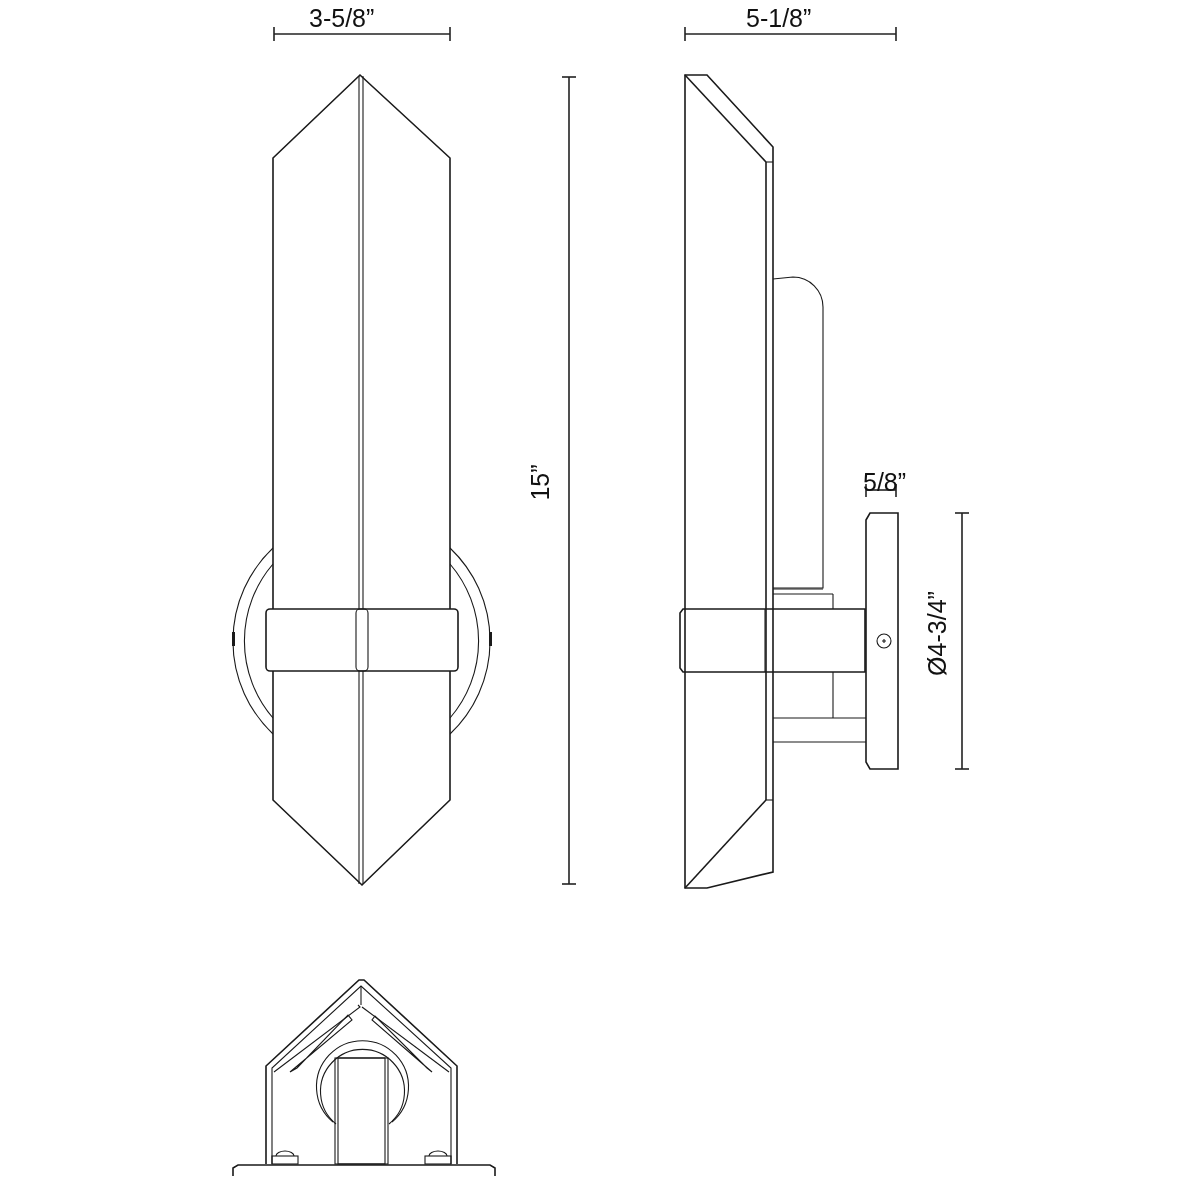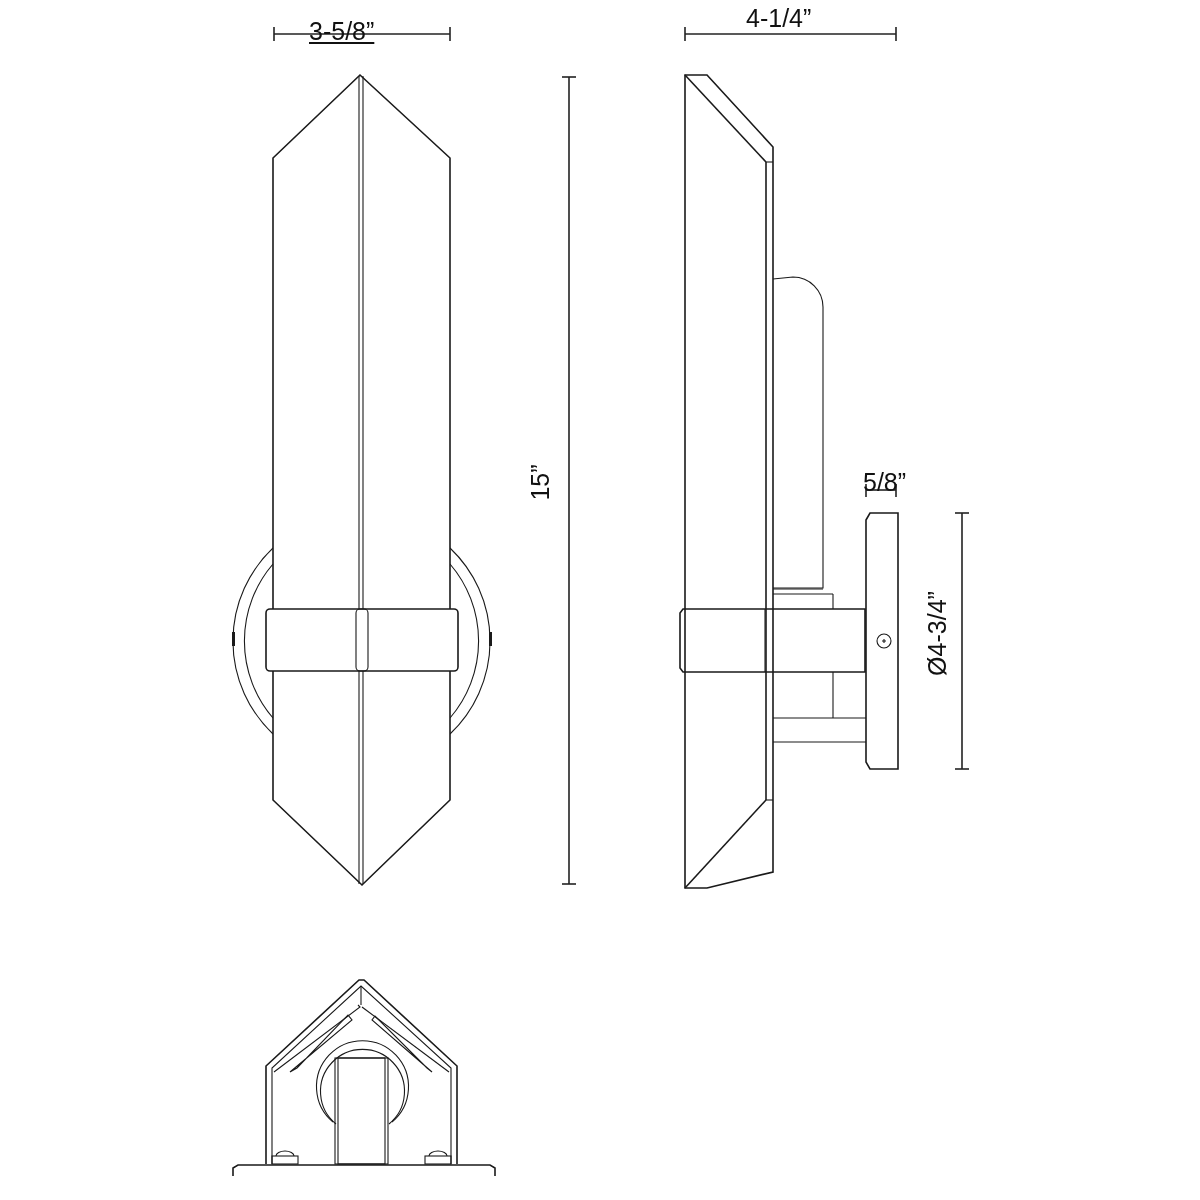--- a/index.html
+++ b/index.html
@@ -103,17 +103,17 @@
     <rect class="thin" x="335" y="1058" width="53" height="106"></rect>
     <rect class="thin" x="338" y="1058" width="47" height="106"></rect>
 
     <rect class="thin" x="272" y="1156" width="26" height="8"></rect>
     <path class="thin" d="M276,1156 A9,5 0 0 1 294,1156"></path>
     <rect class="thin" x="425" y="1156" width="26" height="8"></rect>
     <path class="thin" d="M429,1156 A9,5 0 0 1 447,1156"></path>
   </g>
 </svg>
 
-<div class="lbl" style="left:309px; top:19px;text-decoration:underline;">3-5/8”</div>
-<div class="lbl" style="left:746px; top:6px;">4-1/4”</div>
+<div class="lbl" style="left:309px; top:6px;">3-5/8”</div>
+<div class="lbl" style="left:746px; top:6px;">5-1/8”</div>
 <div class="lbl rot" style="left:520px; top:470px; width:40px; text-align:center;">15”</div>
 <div class="lbl" style="left:863px; top:456px;margin-top:14px;">5/8”</div>
 <div class="lbl rot" style="left:882px; top:621px; width:110px; text-align:center;">Ø4-3/4”</div>
 
 </body></html>

